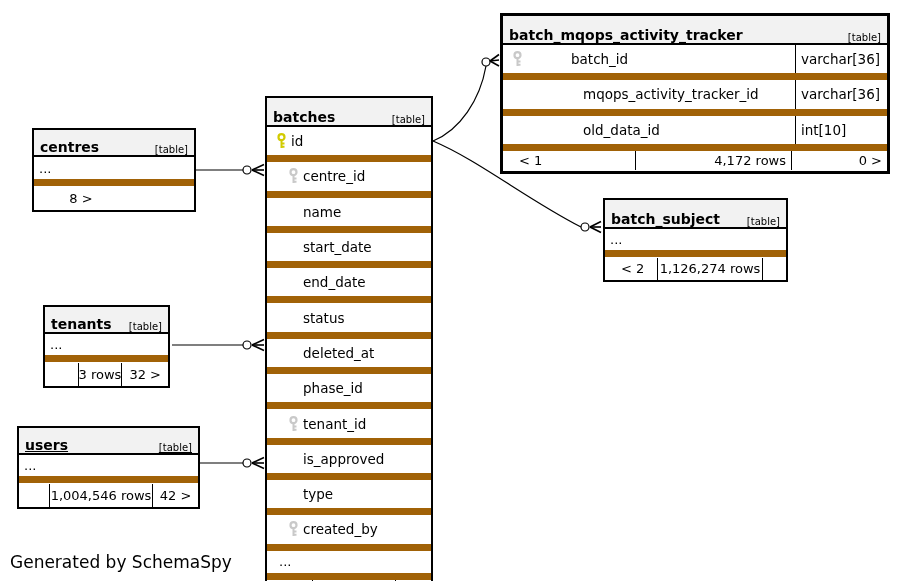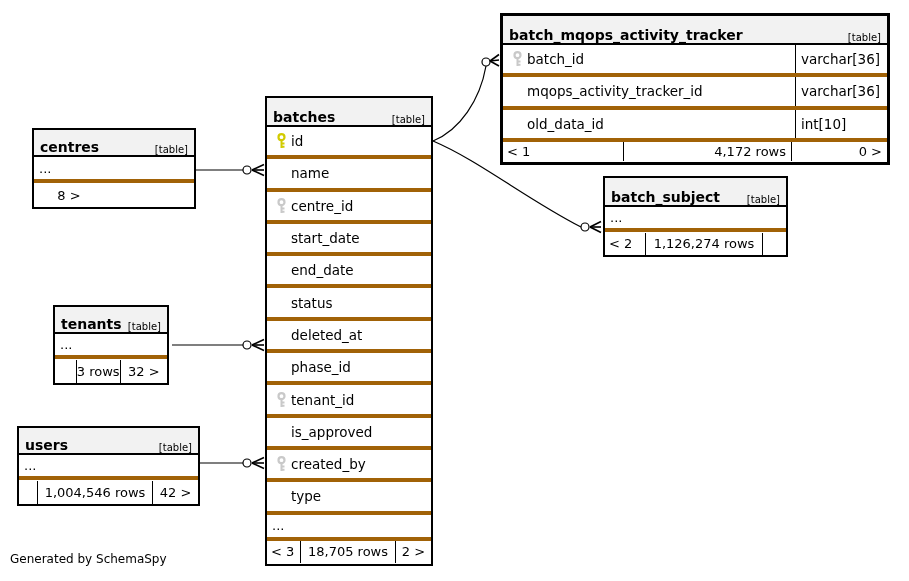--- a/index.html
+++ b/index.html
@@ -6,70 +6,70 @@
   #canvas{position:relative;width:909px;height:581px;background:#ffffff;overflow:hidden;
           font-family:"DejaVu Sans","Liberation Sans",sans-serif;color:#000;}
   .wires{position:absolute;left:0;top:0;z-index:1;}
   .tbl{position:absolute;z-index:2;background:#ffffff;border:2px solid #000;box-sizing:border-box;}
   #t-mqops{border-width:3px;}
   .thead{background:#f2f2f2;border-bottom:2px solid #000;display:flex;justify-content:space-between;
          align-items:flex-end;padding:0 6px;}
   .tname{font-weight:bold;font-size:14px;}
   .ttag{font-size:10px;}
   .trow{display:flex;align-items:center;background:#fff;}
-  .trow + .trow{border-top:4px solid #a16207;}
+  .trow + .trow{border-top:7px solid #a16207;padding-left:12px;}
   .col .keyspace{width:20px;display:flex;justify-content:center;align-items:center;flex:0 0 20px;margin-left:4px;}
   .clabel{font-size:13.5px;white-space:nowrap;}
   .ctype{font-size:13.5px;border-left:1px solid #000;align-self:stretch;display:flex;align-items:center;
          padding-left:5px;box-sizing:border-box;}
   .ellipsis-row{font-size:13px;padding-left:5px;}
   .tfoot{display:flex;border-top:1px solid #000;font-size:13px;}
   .tfoot span{display:block;box-sizing:border-box;}
   .fl{text-align:left;padding-left:4px;}
   .fm{flex:1;border-left:1px solid #000;border-right:1px solid #000;text-align:center;white-space:nowrap;}
   .fr{text-align:center;}
   .key{display:block;}
   .key.pk{color:#d2cb00;}
   .key.fk{color:#c9c9c9;}
 
   
   #t-centres{left:32px;top:128px;width:164px;}
   #t-centres .thead{height:25px;} #t-centres .ellipsis-row{height:22px;} #t-centres .tfoot{height:24px;line-height:23px;}
   #t-centres .fl{width:17px;} #t-centres .fr{width:36px;}
 
-  #t-tenants{left:53px;top:305px;width:116px;}
+  #t-tenants{left:43px;top:305px;width:127px;}
   #t-tenants .thead{height:25px;} #t-tenants .ellipsis-row{height:21px;} #t-tenants .tfoot{height:24px;line-height:23px;align-items:center;}
   #t-tenants .fl{width:21px;} #t-tenants .fr{width:47px;}
 
   #t-users{left:17px;top:426px;width:183px;}
-  #t-users .thead{height:25px;} #t-users .ellipsis-row{height:21px;} #t-users .tfoot{height:24px;line-height:23px;}
+  #t-users .thead{height:25px;text-decoration:underline;} #t-users .ellipsis-row{height:21px;} #t-users .tfoot{height:24px;line-height:23px;}
   #t-users .fl{width:18px;} #t-users .fr{width:45px;}
 
   #t-batches{left:265px;top:96px;width:168px;}
   #t-batches .thead{height:27px;}
   #t-batches .col{height:28.3px;}
   #t-batches .ellipsis-row{height:22px;}
   #t-batches .tfoot{height:23px;line-height:22px;}
   #t-batches .fl{width:33px;} #t-batches .fr{width:35px;}
 
   #t-mqops{left:500px;top:13px;width:390px;}
   #t-mqops .thead{height:27px;}
   #t-mqops .col{height:28.3px;}
   #t-mqops .ctype{width:92px;flex:0 0 92px;}
-  #t-mqops .clabel{flex:1;}
+  #t-mqops .clabel{flex:1;margin-left:44px;}
   #t-mqops .tfoot{height:20px;line-height:19px;}
   #t-mqops .fl{width:120px;}
   #t-mqops .fm{text-align:right;padding-right:5px;}
   #t-mqops .fr{width:95px;text-align:right;padding-right:5px;}
 
-  #t-subject{left:603px;top:176px;width:185px;}
+  #t-subject{left:603px;top:198px;width:185px;}
   #t-subject .thead{height:27px;} #t-subject .ellipsis-row{height:21px;} #t-subject .tfoot{height:23px;line-height:22px;}
   #t-subject .fl{width:40px;} #t-subject .fr{width:23px;}
 
-  #generated-note{position:absolute;left:10px;top:552px;font-size:12px;z-index:2;}
+  #generated-note{position:absolute;left:10px;top:552px;font-size:17px;z-index:2;}
 </style>
 </head>
 <body>
 
 <div id="canvas">
 
   <svg class="wires" width="909" height="581">
 
     <g>
       <line x1="184" y1="170" x2="243" y2="170" stroke="#000" stroke-width="1.2"></line>
@@ -174,77 +174,77 @@
     <div class="trow col">
       <span class="keyspace">
         <svg class="key pk" width="11" height="16" viewBox="0 0 11 16">
           <circle cx="5.5" cy="4.2" r="3" fill="none" stroke="currentColor" stroke-width="2.2"></circle>
           <path d="M5.5 7.2 L5.5 15 M5.5 10.5 L8.5 10.5 M5.5 13.8 L8.5 13.8" fill="none" stroke="currentColor" stroke-width="2"></path>
         </svg>
       </span>
       <span class="clabel">id</span>
     </div>
     <div class="trow col">
+      <span class="keyspace">
+        <svg class="key fk" width="11" height="16" viewBox="0 0 11 16">
+          <circle cx="5.5" cy="4.2" r="3" fill="none" stroke="currentColor" stroke-width="2.2"></circle>
+          <path d="M5.5 7.2 L5.5 15 M5.5 10.5 L8.5 10.5 M5.5 13.8 L8.5 13.8" fill="none" stroke="currentColor" stroke-width="2"></path>
+        </svg>
+      </span>
+      <span class="clabel">centre_id</span>
+    </div>
+    <div class="trow col">
       <span class="keyspace"></span>
       <span class="clabel">name</span>
     </div>
     <div class="trow col">
+      <span class="keyspace"></span>
+      <span class="clabel">start_date</span>
+    </div>
+    <div class="trow col">
+      <span class="keyspace"></span>
+      <span class="clabel">end_date</span>
+    </div>
+    <div class="trow col">
+      <span class="keyspace"></span>
+      <span class="clabel">status</span>
+    </div>
+    <div class="trow col">
+      <span class="keyspace"></span>
+      <span class="clabel">deleted_at</span>
+    </div>
+    <div class="trow col">
+      <span class="keyspace"></span>
+      <span class="clabel">phase_id</span>
+    </div>
+    <div class="trow col">
       <span class="keyspace">
         <svg class="key fk" width="11" height="16" viewBox="0 0 11 16">
           <circle cx="5.5" cy="4.2" r="3" fill="none" stroke="currentColor" stroke-width="2.2"></circle>
           <path d="M5.5 7.2 L5.5 15 M5.5 10.5 L8.5 10.5 M5.5 13.8 L8.5 13.8" fill="none" stroke="currentColor" stroke-width="2"></path>
         </svg>
       </span>
-      <span class="clabel">centre_id</span>
-    </div>
-    <div class="trow col">
-      <span class="keyspace"></span>
-      <span class="clabel">start_date</span>
-    </div>
-    <div class="trow col">
-      <span class="keyspace"></span>
-      <span class="clabel">end_date</span>
-    </div>
-    <div class="trow col">
-      <span class="keyspace"></span>
-      <span class="clabel">status</span>
-    </div>
-    <div class="trow col">
-      <span class="keyspace"></span>
-      <span class="clabel">deleted_at</span>
-    </div>
-    <div class="trow col">
-      <span class="keyspace"></span>
-      <span class="clabel">phase_id</span>
+      <span class="clabel">tenant_id</span>
+    </div>
+    <div class="trow col">
+      <span class="keyspace"></span>
+      <span class="clabel">is_approved</span>
+    </div>
+    <div class="trow col">
+      <span class="keyspace"></span>
+      <span class="clabel">type</span>
     </div>
     <div class="trow col">
       <span class="keyspace">
         <svg class="key fk" width="11" height="16" viewBox="0 0 11 16">
           <circle cx="5.5" cy="4.2" r="3" fill="none" stroke="currentColor" stroke-width="2.2"></circle>
           <path d="M5.5 7.2 L5.5 15 M5.5 10.5 L8.5 10.5 M5.5 13.8 L8.5 13.8" fill="none" stroke="currentColor" stroke-width="2"></path>
         </svg>
       </span>
-      <span class="clabel">tenant_id</span>
-    </div>
-    <div class="trow col">
-      <span class="keyspace"></span>
-      <span class="clabel">is_approved</span>
-    </div>
-    <div class="trow col">
-      <span class="keyspace">
-        <svg class="key fk" width="11" height="16" viewBox="0 0 11 16">
-          <circle cx="5.5" cy="4.2" r="3" fill="none" stroke="currentColor" stroke-width="2.2"></circle>
-          <path d="M5.5 7.2 L5.5 15 M5.5 10.5 L8.5 10.5 M5.5 13.8 L8.5 13.8" fill="none" stroke="currentColor" stroke-width="2"></path>
-        </svg>
-      </span>
       <span class="clabel">created_by</span>
-    </div>
-    <div class="trow col">
-      <span class="keyspace"></span>
-      <span class="clabel">type</span>
     </div>
     <div class="trow ellipsis-row">
       <span>...</span>
     </div>
     <div class="trow tfoot">
       <span class="fl">&lt; 3</span>
       <span class="fm">18,705 rows</span>
       <span class="fr">2 &gt;</span>
     </div>
   </div>

